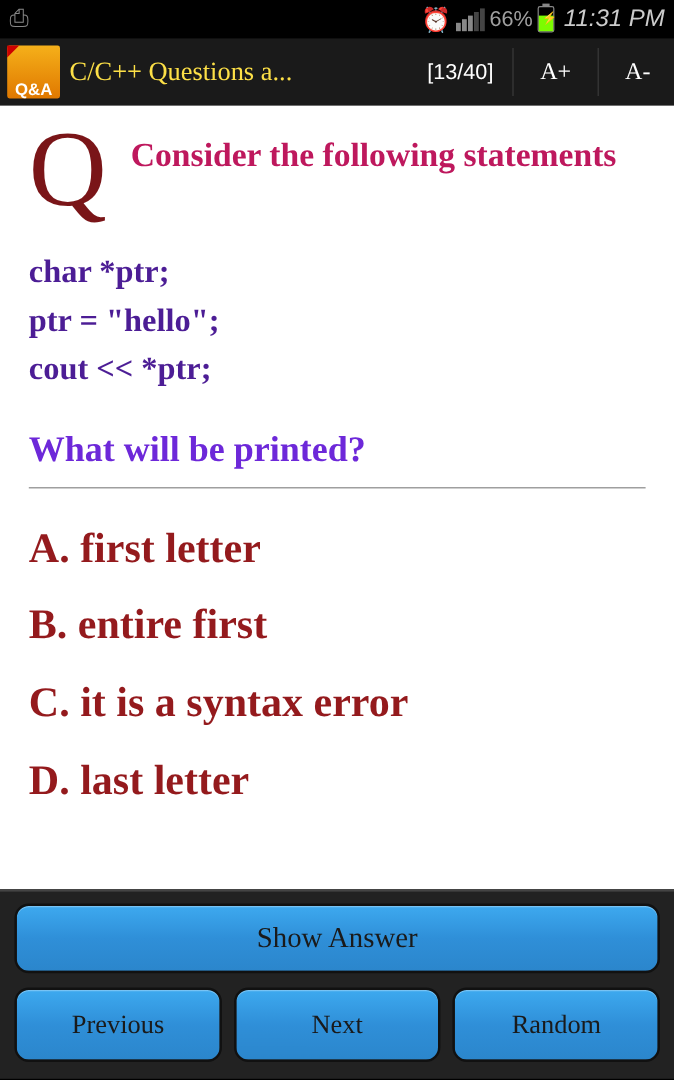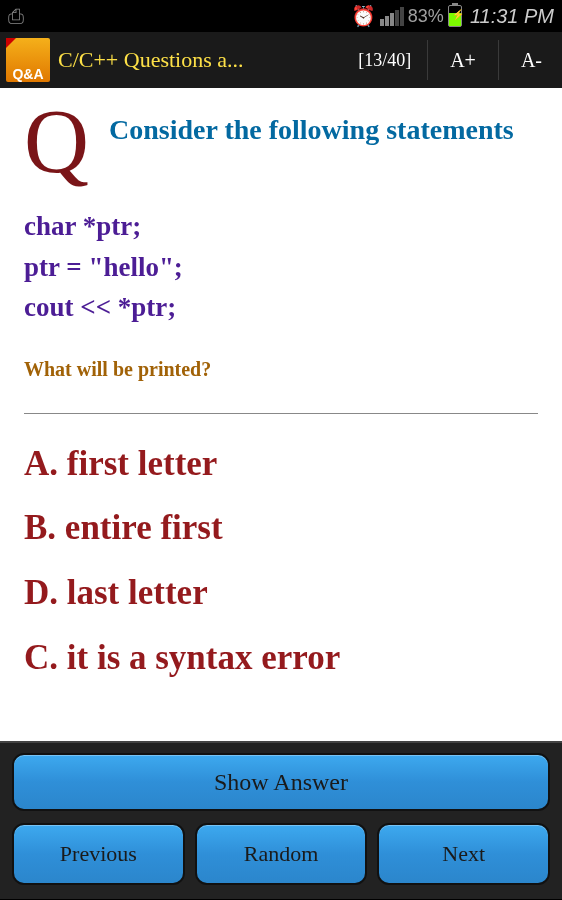--- a/index.html
+++ b/index.html
@@ -58,21 +58,21 @@
   position: absolute; top: 0; left: 0;
   border-top: 10px solid #c00; border-right: 10px solid transparent;
 }
 .app-title {
   flex: 1; color: #fde047; font-size: 22px;
   font-family: "Comic Sans MS", cursive;
   white-space: nowrap; overflow: hidden; text-overflow: ellipsis;
 }
 .counter {
   color: #fff; font-size: 18px;
-  font-family: Liberation Serif, serif;
+  font-family: Liberation Sans, sans-serif;
   padding: 0 8px;
   margin-left: 40px;
 }
 .divider-v {
   width: 1px; height: 40px; background: #3a3a3a;
 }
 .font-btn {
   color: #fff; font-size: 20px;
   font-family: "Comic Sans MS", cursive;
   padding: 0 14px; cursor: pointer;
@@ -84,36 +84,36 @@
   color: #7a1518;
 }
 .q-header { display: flex; gap: 20px; margin-bottom: 28px; }
 .big-q {
   font-size: 90px; line-height: 0.8;
   font-family: Georgia, serif;
   color: #7a1518;
 }
 .prompt-title {
   font-size: 28px; font-weight: bold;
-  color: #0369a1; padding-top: 6px;
+  color: #be185d; padding-top: 6px;
   line-height: 1.3;
 }
 .code-block {
   font-size: 27px; font-weight: bold;
   color: #4c1d95;
   line-height: 1.5;
   font-family: Georgia, serif;
   margin-bottom: 30px;
 }
 .code-block div { white-space: pre; }
 .question-line {
-  font-size: 20px; font-weight: bold;
-  color: #a16207;
-  font-family: Georgia, serif;
-  margin-bottom: 32px;
+  font-size: 30px; font-weight: bold;
+  color: #6d28d9;
+  font-family: Georgia, serif;
+  margin-bottom: 14px;
 }
 hr.sep { border: none; border-top: 1px solid #888; margin-bottom: 18px; }
 .options div {
   font-size: 35px; font-weight: bold;
   color: #941a1d;
   line-height: 1.85;
   font-family: Georgia, serif;
 }
 .bottom-panel {
   position: absolute; bottom: 0; left: 0; right: 0;
@@ -146,21 +146,21 @@
   </div>
   <div class="status-right">
     <span class="alarm-icon">⏰</span>
     <span class="signal-bars">
       <span></span>
         <span></span>
         <span></span>
         <span></span>
         <span></span>
     </span>
-    <span>83%</span>
+    <span>66%</span>
     <span class="battery">
       <span class="battery-body">
           <span class="battery-fill"></span>
           <span class="battery-bolt">⚡</span>
         </span>
     </span>
     <span style="margin-left:4px;font-size:20px;color:#ccc;font-style:italic;">11:31 PM</span>
   </div>
 </div>
 
@@ -184,25 +184,25 @@
   <div class="code-block">
     <div>char *ptr;</div>
     <div>ptr = "hello";</div>
     <div>cout &lt;&lt; *ptr;</div>
   </div>
   <div class="question-line">What will be printed?</div>
   <hr class="sep">
   <div class="options">
     <div>A. first letter</div>
     <div>B. entire first</div>
+    <div>C. it is a syntax error</div>
     <div>D. last letter</div>
-    <div>C. it is a syntax error</div>
   </div>
 </div>
 
 <div class="bottom-panel">
   <div class="btn btn-wide">Show Answer</div>
   <div class="btn-row">
     <div class="btn">Previous</div>
+    <div class="btn">Next</div>
     <div class="btn">Random</div>
-    <div class="btn">Next</div>
   </div>
 </div>
 
 </body></html>

